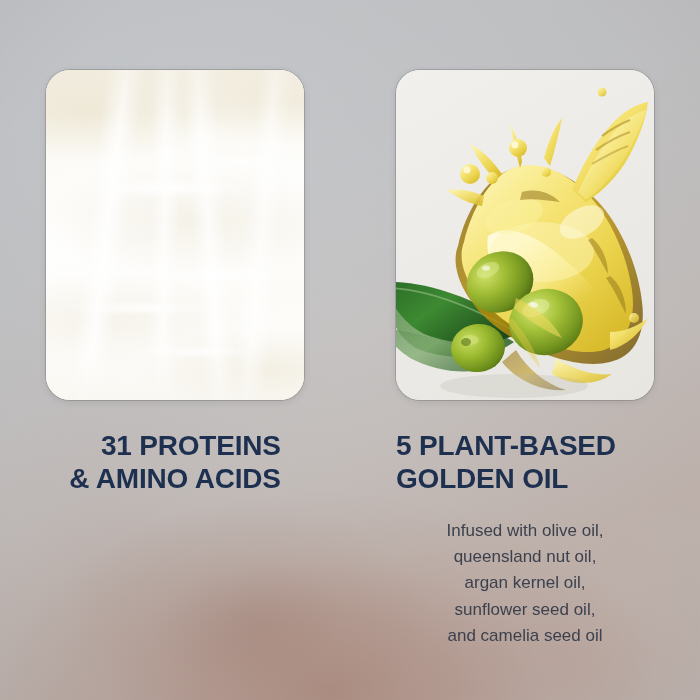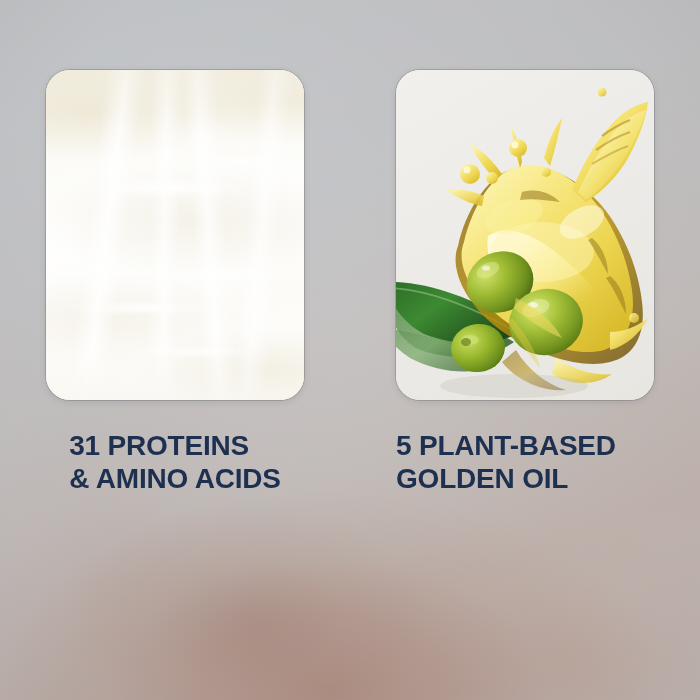--- a/index.html
+++ b/index.html
@@ -158,21 +158,21 @@
   
   .heading {
     margin-top:30px;
     color:#1e3050;
     font-size:28px;
     font-weight:bold;
     line-height:1.17;
     letter-spacing:-0.2px;
     white-space:pre-line;
   }
-  .col-left .heading  { text-align:left; }
+  .col-left .heading  { text-align:right; }
   .col-right .heading { text-align:left; width:258px; }
 
   .body-text {
     margin-top:22px;
     color:#3c414e;
     font-size:17px;
     font-weight:normal;
     line-height:1.55;
     white-space:pre-line;
     text-align:center;
@@ -336,16 +336,21 @@
             <path d="M116,248 C128,262 140,280 144,298 C132,284 120,266 112,252 Z" fill="#e6cd45" opacity="0.4"></path>
           </g>
 
           <ellipse cx="118" cy="316" rx="74" ry="12" fill="#b9b4a6" opacity="0.25"></ellipse>
         </svg>
       </div>
 
       <div class="heading">5 PLANT-BASED
 GOLDEN OIL</div>
 
+      <div class="body-text">Infused with olive oil,
+queensland nut oil,
+argan kernel oil,
+sunflower seed oil,
+and camelia seed oil</div>
     </div>
 
   </div>
 </div>
 
 </body></html>

